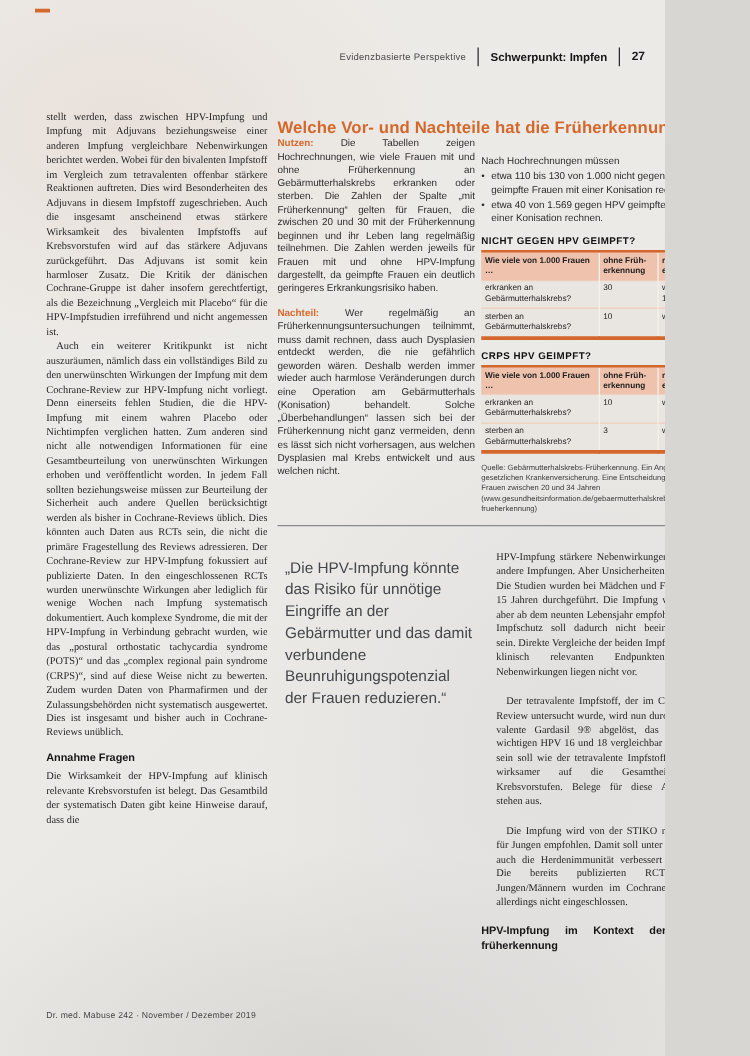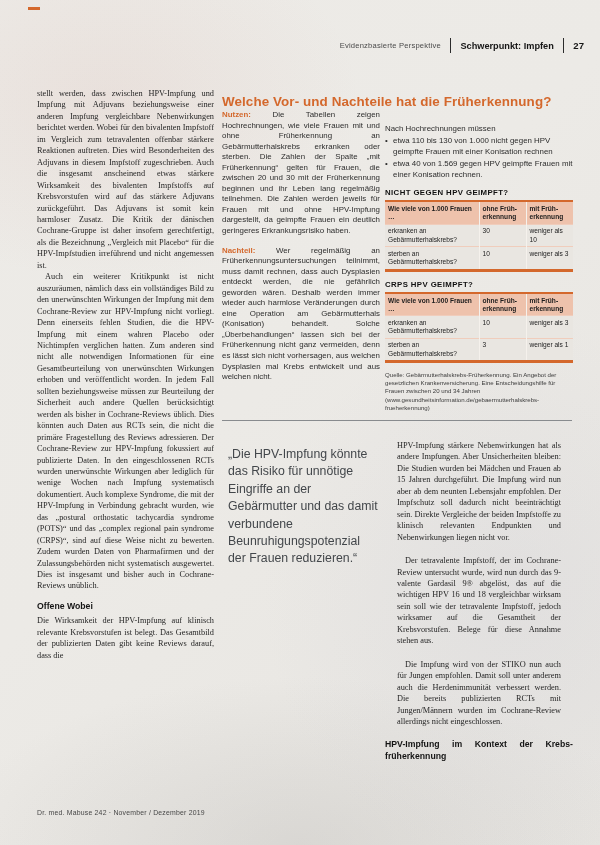--- a/index.html
+++ b/index.html
@@ -1,17 +1,17 @@
 <!DOCTYPE html>
 <html><head>
 <meta charset="utf-8">
 <style>
   html,body{margin:0;padding:0;background:#d8d6d2;}
   .page{
-    position:relative;width:600px;height:845px;overflow:hidden;
+    position:relative;width:532px;height:845px;overflow:hidden;
     background:
       radial-gradient(ellipse 420px 300px at 18% 12%, rgba(214,176,168,0.18), rgba(0,0,0,0) 60%),
       radial-gradient(ellipse 380px 420px at 85% 70%, rgba(200,200,210,0.25), rgba(0,0,0,0) 65%),
       radial-gradient(ellipse 500px 240px at 50% 100%, rgba(180,178,175,0.30), rgba(0,0,0,0) 70%),
       linear-gradient(135deg,#edebe7 0%,#eceae6 45%,#e7e5e1 100%);
     font-family:"Liberation Sans", sans-serif;color:#2a2a2a;
   }
   .crop-mark{position:absolute;left:28px;top:7px;width:12px;height:3px;background:#d4682c;}
   
   .hdr{position:absolute;top:38px;right:16px;display:flex;align-items:center;gap:9px;}
@@ -77,22 +77,22 @@
     <span class="hdr-section">Evidenzbasierte Perspektive</span>
     <span class="sep"></span>
     <span class="hdr-topic">Schwerpunkt: Impfen</span>
     <span class="sep"></span>
     <span class="hdr-page">27</span>
   </div>
 
   <div class="left-col">
     <p>stellt werden, dass zwischen HPV-Impfung und Impfung mit Adjuvans beziehungsweise einer anderen Impfung vergleichbare Nebenwirkungen berichtet werden. Wobei für den bivalenten Impfstoff im Vergleich zum tetravalenten offenbar stärkere Reaktionen auftreten. Dies wird Besonderheiten des Adjuvans in diesem Impfstoff zugeschrieben. Auch die insgesamt anscheinend etwas stärkere Wirksamkeit des bivalenten Impfstoffs auf Krebsvorstufen wird auf das stärkere Adjuvans zurückgeführt. Das Adjuvans ist somit kein harmloser Zusatz. Die Kritik der dänischen Cochrane-Gruppe ist daher insofern gerechtfertigt, als die Bezeichnung „Vergleich mit Placebo“ für die HPV-Impfstudien irreführend und nicht angemessen ist.</p>
     <p class="ind">Auch ein weiterer Kritikpunkt ist nicht auszuräumen, nämlich dass ein vollständiges Bild zu den unerwünschten Wirkungen der Impfung mit dem Cochrane-Review zur HPV-Impfung nicht vorliegt. Denn einerseits fehlen Studien, die die HPV-Impfung mit einem wahren Placebo oder Nichtimpfen verglichen hatten. Zum anderen sind nicht alle notwendigen Informationen für eine Gesamtbeurteilung von unerwünschten Wirkungen erhoben und veröffentlicht worden. In jedem Fall sollten beziehungsweise müssen zur Beurteilung der Sicherheit auch andere Quellen berücksichtigt werden als bisher in Cochrane-Reviews üblich. Dies könnten auch Daten aus RCTs sein, die nicht die primäre Fragestellung des Reviews adressieren. Der Cochrane-Review zur HPV-Impfung fokussiert auf publizierte Daten. In den eingeschlossenen RCTs wurden unerwünschte Wirkungen aber lediglich für wenige Wochen nach Impfung systematisch dokumentiert. Auch komplexe Syndrome, die mit der HPV-Impfung in Verbindung gebracht wurden, wie das „postural orthostatic tachycardia syndrome (POTS)“ und das „complex regional pain syndrome (CRPS)“, sind auf diese Weise nicht zu bewerten. Zudem wurden Daten von Pharmafirmen und der Zulassungsbehörden nicht systematisch ausgewertet. Dies ist insgesamt und bisher auch in Cochrane-Reviews unüblich.</p>
-    <div class="subhead">Offene Wobei</div>
-    <p>Die Wirksamkeit der HPV-Impfung auf klinisch relevante Krebsvorstufen ist belegt. Das Gesamtbild der publizierten Daten gibt keine Reviews darauf, dass die</p>
+    <div class="subhead">Annahme Fragen</div>
+    <p>Die Wirksamkeit der HPV-Impfung auf klinisch relevante Krebsvorstufen ist belegt. Das Gesamtbild der systematisch Daten gibt keine Hinweise darauf, dass die</p>
   </div>
 
   <div class="footerline">Dr. med. Mabuse 242 · November / Dezember 2019</div>
 
   <div class="box-title">Welche Vor- und Nachteile hat die Früherkennung?</div>
 
   <div class="mid-col">
     <p><span class="lead">Nutzen:</span><span> Die Tabellen zeigen Hochrechnungen, wie viele Frauen mit und ohne Früherkennung an Gebärmutterhalskrebs erkranken oder sterben. Die Zahlen der Spalte „mit Früherkennung“ gelten für Frauen, die zwischen 20 und 30 mit der Früherkennung beginnen und ihr Leben lang regelmäßig teilnehmen. Die Zahlen werden jeweils für Frauen mit und ohne HPV-Impfung dargestellt, da geimpfte Frauen ein deutlich geringeres Erkrankungsrisiko haben.</span></p>
     <p><span class="lead">Nachteil:</span><span> Wer regelmäßig an Früherkennungsuntersuchungen teilnimmt, muss damit rechnen, dass auch Dysplasien entdeckt werden, die nie gefährlich geworden wären. Deshalb werden immer wieder auch harmlose Veränderungen durch eine Operation am Gebärmutterhals (Konisation) behandelt. Solche „Überbehandlungen“ lassen sich bei der Früherkennung nicht ganz vermeiden, denn es lässt sich nicht vorhersagen, aus welchen Dysplasien mal Krebs entwickelt und aus welchen nicht.</span></p>
   </div>

